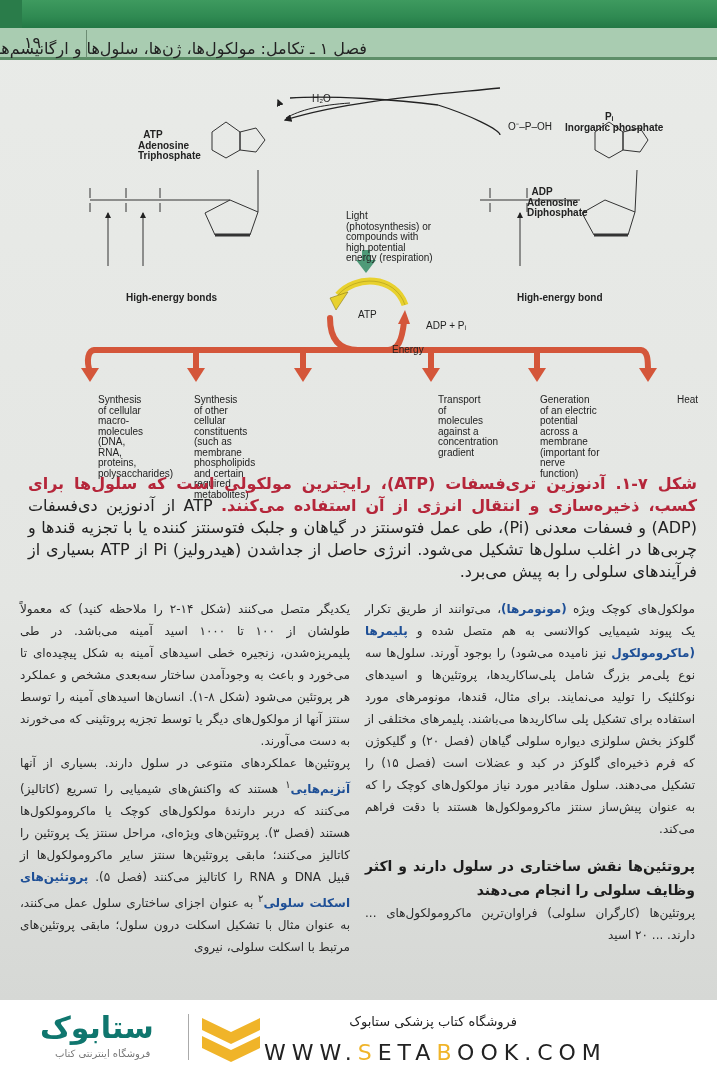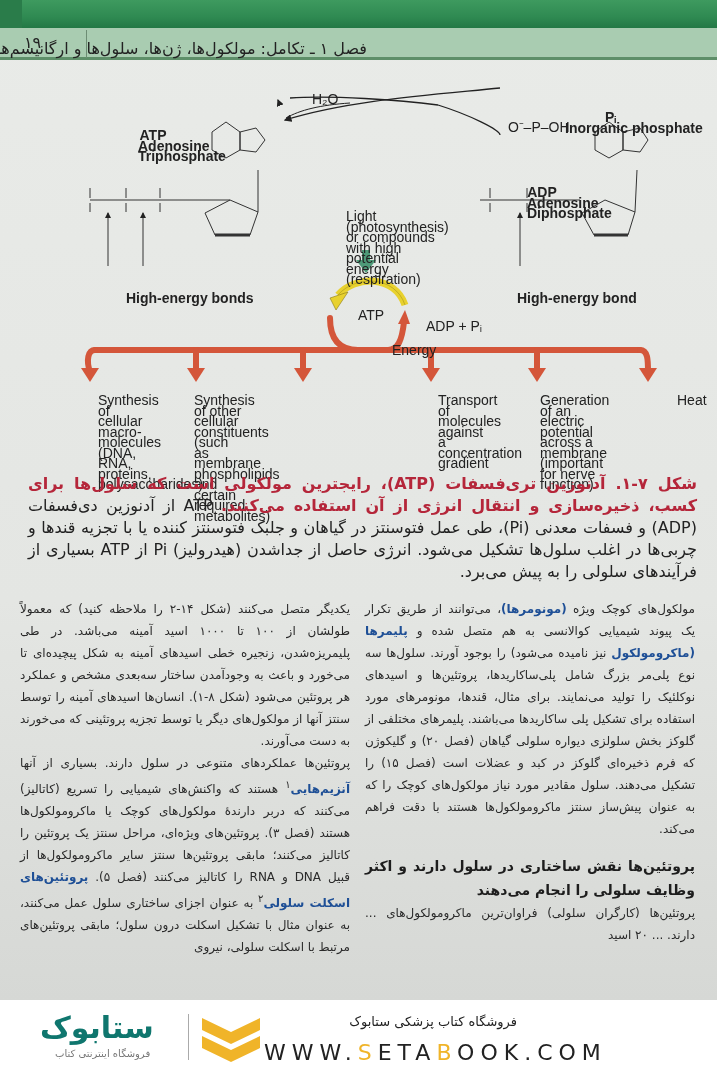--- a/index.html
+++ b/index.html
@@ -6,21 +6,21 @@
   body { width: 717px; height: 1080px; background: #fff; font-family: "DejaVu Sans", sans-serif; overflow: hidden; position: relative; }
   .page { position: absolute; left: 0; top: 0; width: 717px; height: 1000px; background: linear-gradient(180deg, #e9ebe8 0%, #e4e6e3 60%, #d6d8d5 100%); overflow: hidden; }
   .top-band { position: absolute; left: 0; top: 0; width: 717px; height: 28px; background: linear-gradient(180deg, #3e9a5f 0%, #2f8a52 60%, #237845 100%); }
   .top-band .left-strip { position: absolute; left: 0; top: 0; width: 22px; height: 60px; background: #2a7c4a; }
   .header-bar { position: absolute; left: 0; top: 28px; width: 717px; height: 32px; background: #a9ccb1; border-bottom: 3px solid #5e8f69; }
   .header-bar .pagenum { position: absolute; left: 24px; top: 5px; font-size: 16px; color: #222; font-family: "DejaVu Sans", sans-serif; }
   .header-bar .divider { position: absolute; left: 86px; top: 2px; width: 1px; height: 28px; background: #6d8d74; }
   .header-bar .chapter { position: absolute; right: 350px; top: 11px; font-size: 16px; color: #222; direction: rtl; white-space: nowrap; }
   .fig { position: absolute; left: 0; top: 60px; width: 717px; height: 420px; }
   .fig svg { position: absolute; left: 0; top: 0; }
-  .lbl { position: absolute; font-family: "Liberation Sans", sans-serif; font-size: 14px; color: #222; line-height: 10.5px; padding-left: 40px; }
+  .lbl { position: absolute; font-family: "Liberation Sans", sans-serif; font-size: 10px; color: #222; line-height: 10.5px; padding-left: 40px; }
   .lbl.b { font-weight: bold; }
   .lbl.c { text-align: center; }
   .caption { position: absolute; left: 28px; right: 20px; top: 473px; direction: rtl; text-align: justify; font-size: 16px; line-height: 22px; color: #222; }
   .caption .red { color: #b5263a; font-weight: bold; }
   .col { position: absolute; top: 598px; direction: rtl; text-align: justify; font-size: 12px; line-height: 22px; color: #2a2a2a; }
   .col.right { right: 22px; width: 330px; }
   .col.left { left: 20px; width: 330px; }
   .hl { color: #1e4f96; font-weight: bold; }
   .section-title { font-weight: bold; font-size: 14px; line-height: 24px; color: #1d1d1d; margin-top: 14px; }
   .footer { position: absolute; left: 0; top: 1000px; width: 717px; height: 80px; background: #fff; }

